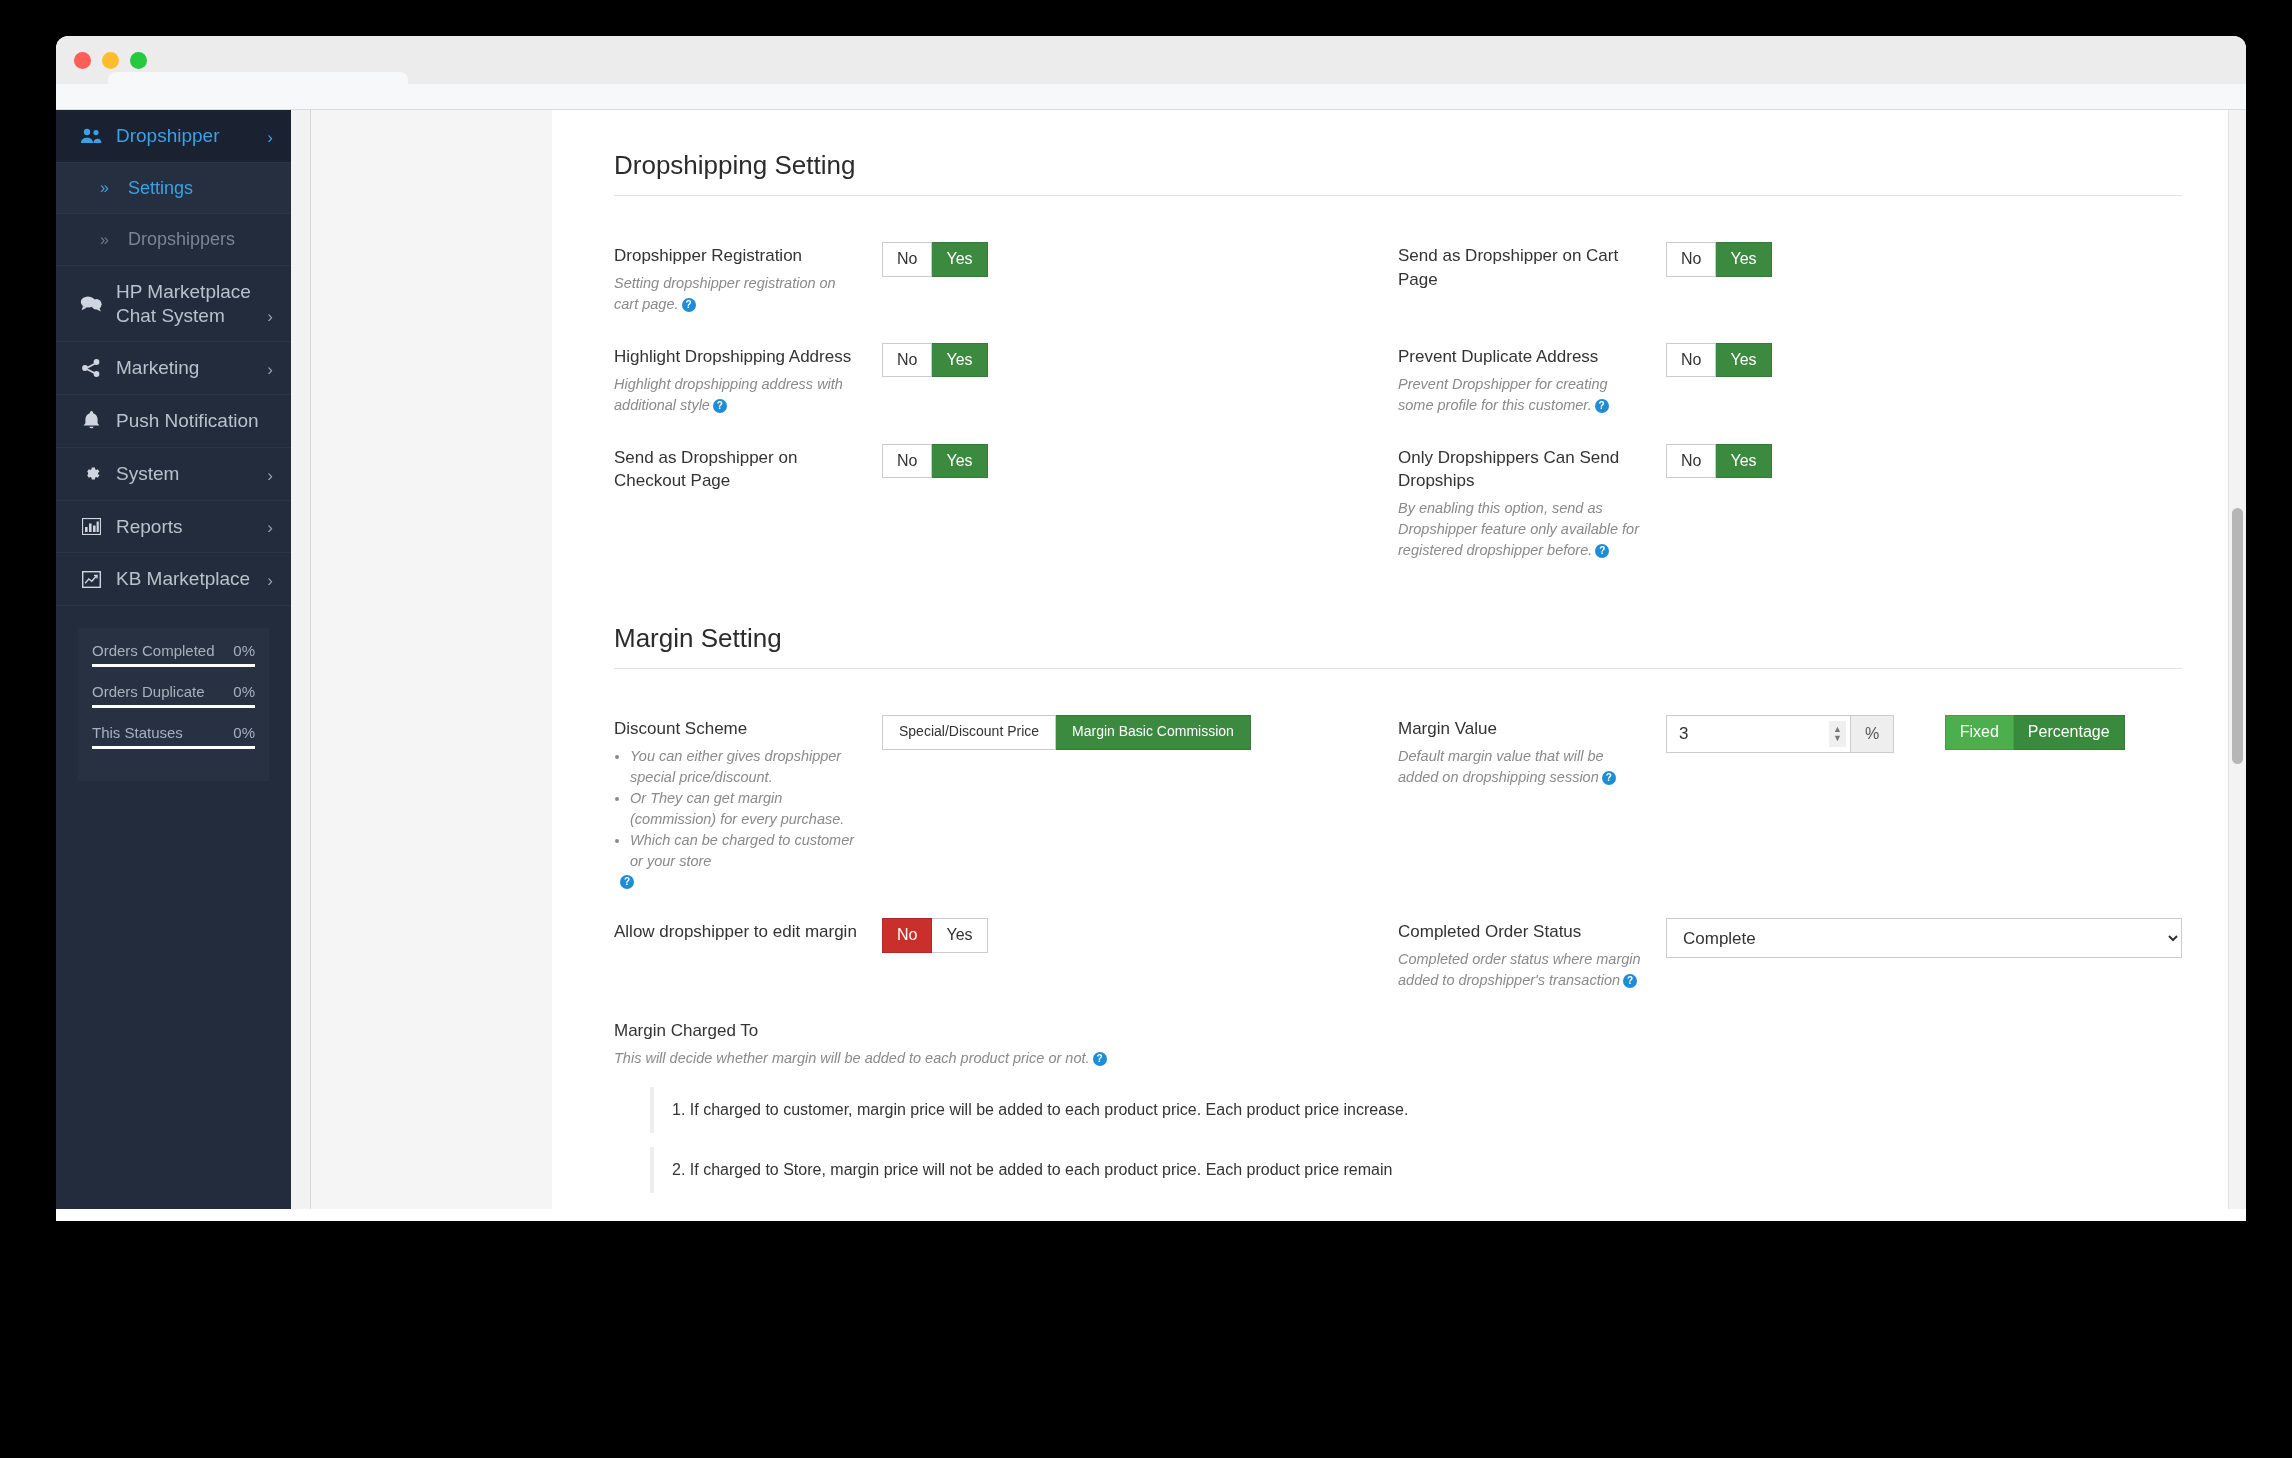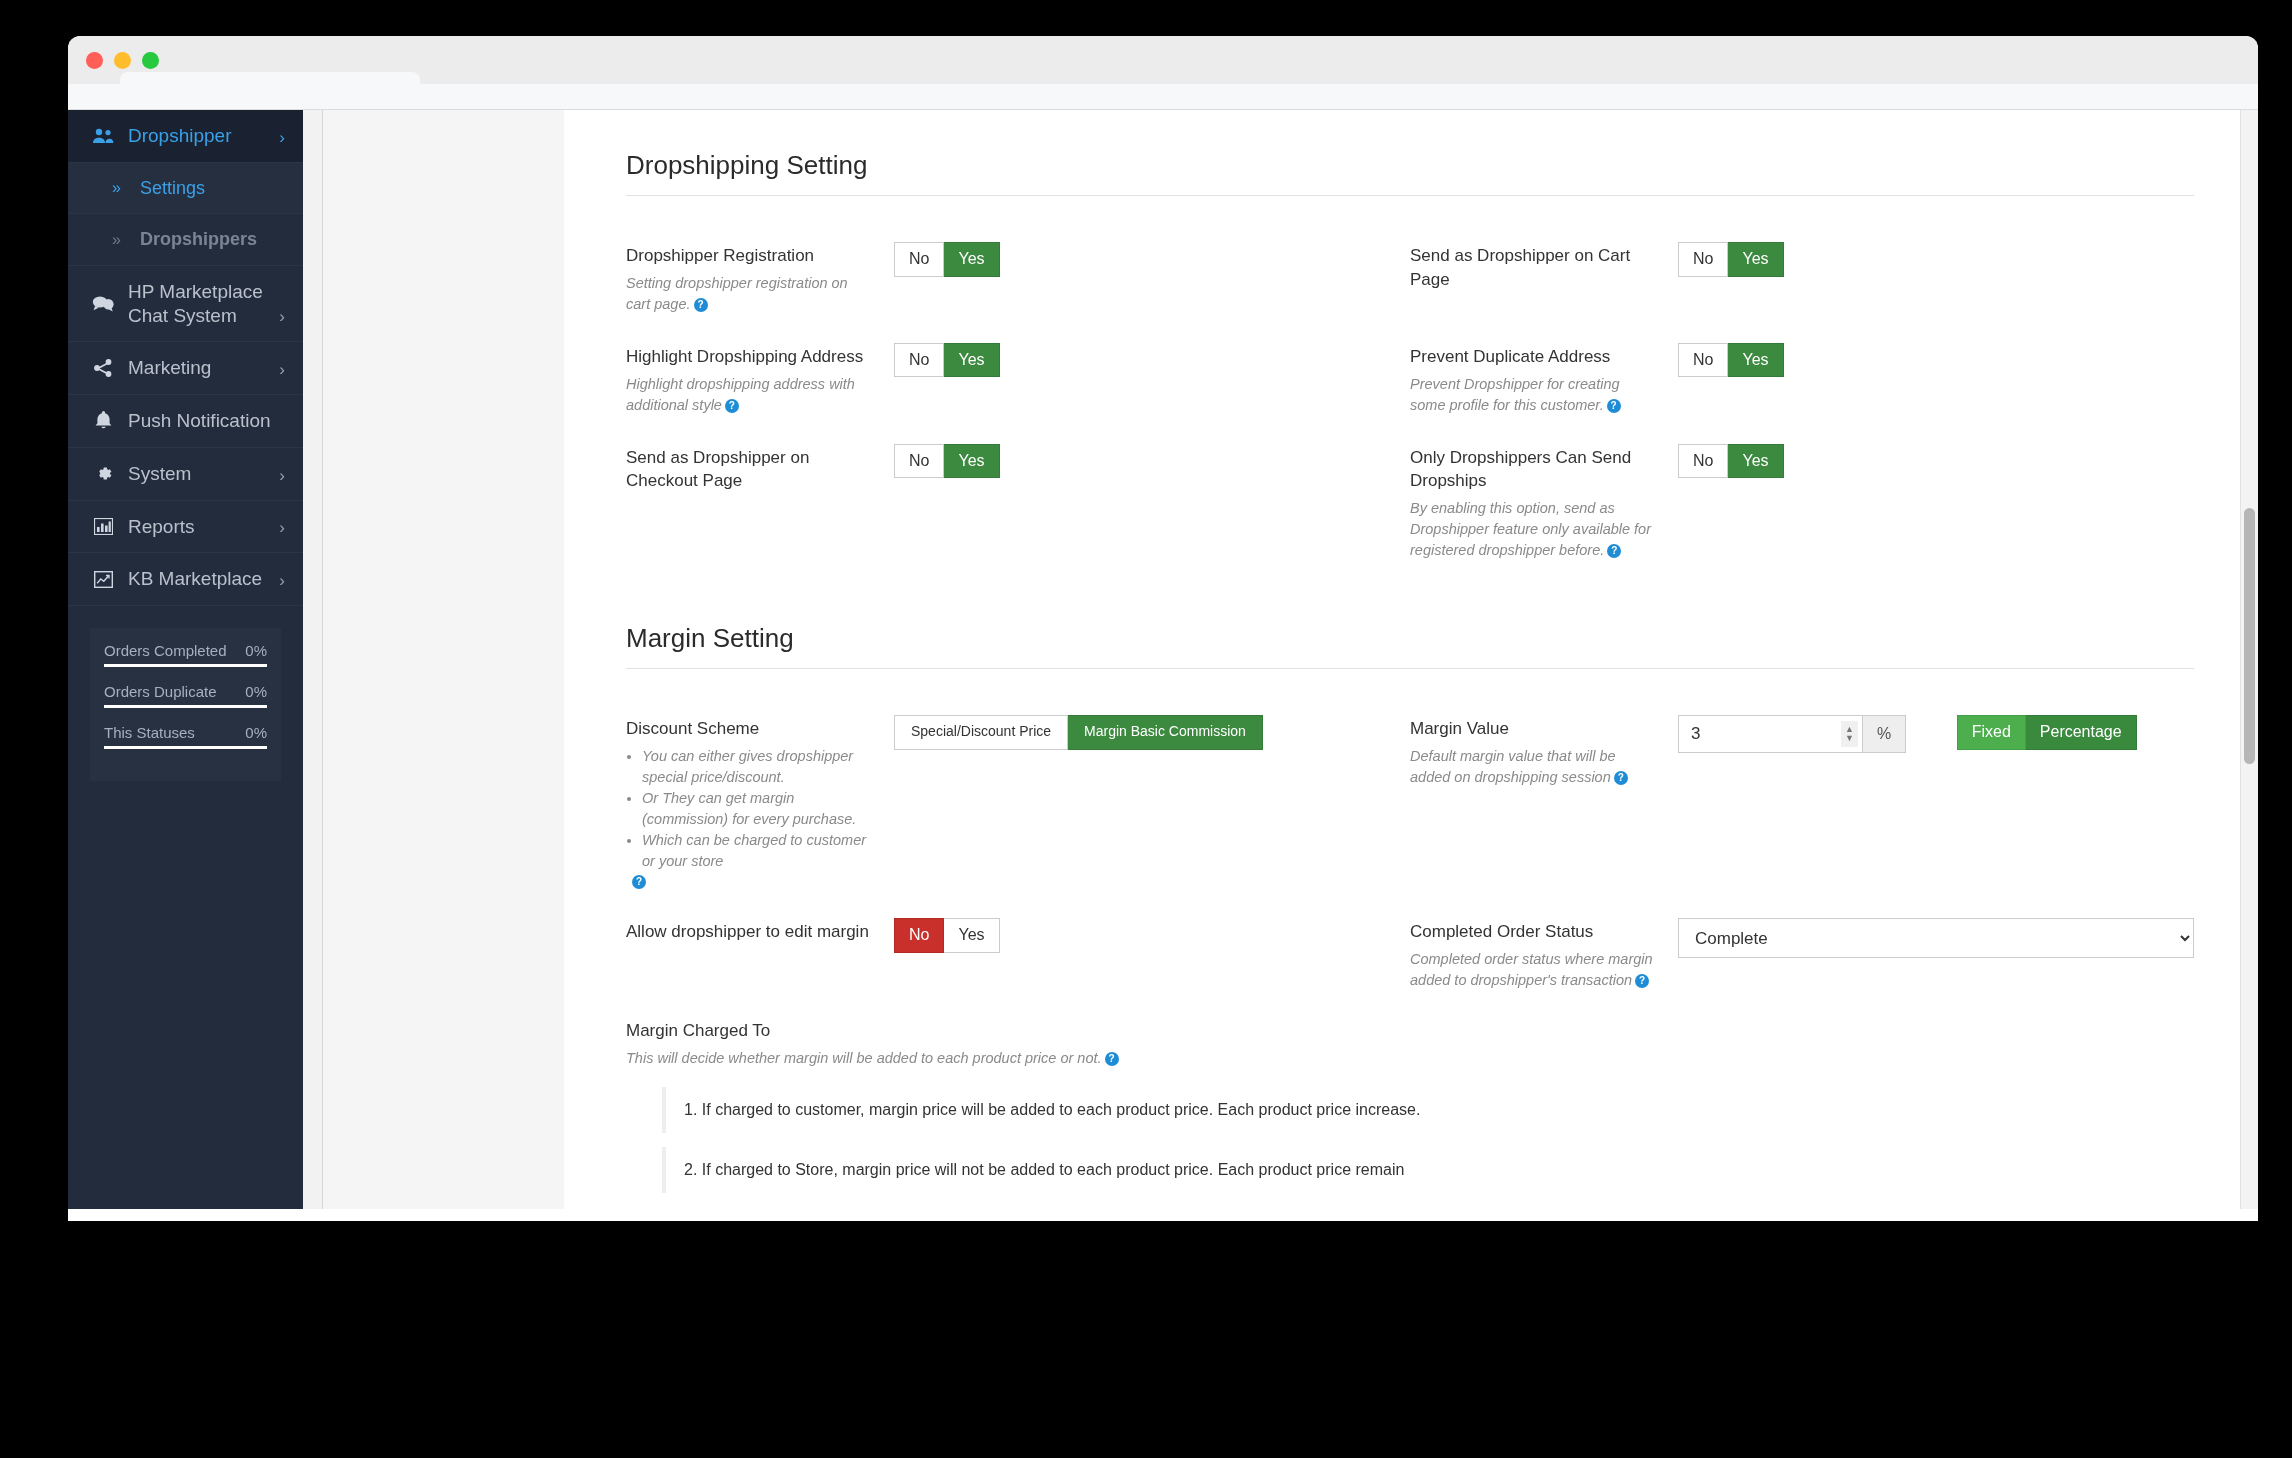--- a/index.html
+++ b/index.html
@@ -6,21 +6,21 @@
   html, body {
     width: 2292px; height: 1458px;
     background: #000;
     font-family: "Liberation Sans", sans-serif;
     overflow: hidden;
   }
 
   
   .window {
     position: absolute;
-    left: 68px; top: 36px;
+    left: 56px; top: 36px;
     width: 2190px; height: 1185px;
     background: #fff;
     border-radius: 12px 12px 0 0;
     overflow: hidden;
     box-shadow: 0 4px 30px rgba(0,0,0,.35);
   }
   .titlebar {
     height: 48px;
     background: #ececed;
     border-radius: 12px 12px 0 0;
@@ -76,21 +76,21 @@
   .nav-ico {
     width: 26px; flex: 0 0 26px;
     margin-right: 12px;
     display: flex; align-items: center; justify-content: center;
     color: #cfd6e0;
   }
   .nav-item.active-parent .nav-ico { color: #3aa1e8; }
   .nav-label { flex: 1; line-height: 1.25; }
   .nav-item.active-parent .nav-label { color: #3aa1e8; }
   .nav-item.sub .nav-label { color: #3aa1e8; }
-  .nav-item.sub.dim .nav-label { color: #7b8492; font-weight: bold; }
+  .nav-item.sub.dim .nav-label { color: #7b8492; }
   .chev {
     flex: 0 0 auto;
     font-size: 17px; color: #97a0ad;
     align-self: flex-end;
   }
   .nav-item.active-parent .chev { color: #3aa1e8; }
   .sub-arrow {
     flex: 0 0 18px; margin-right: 10px;
     color: #6f7a88; font-size: 16px;
   }

